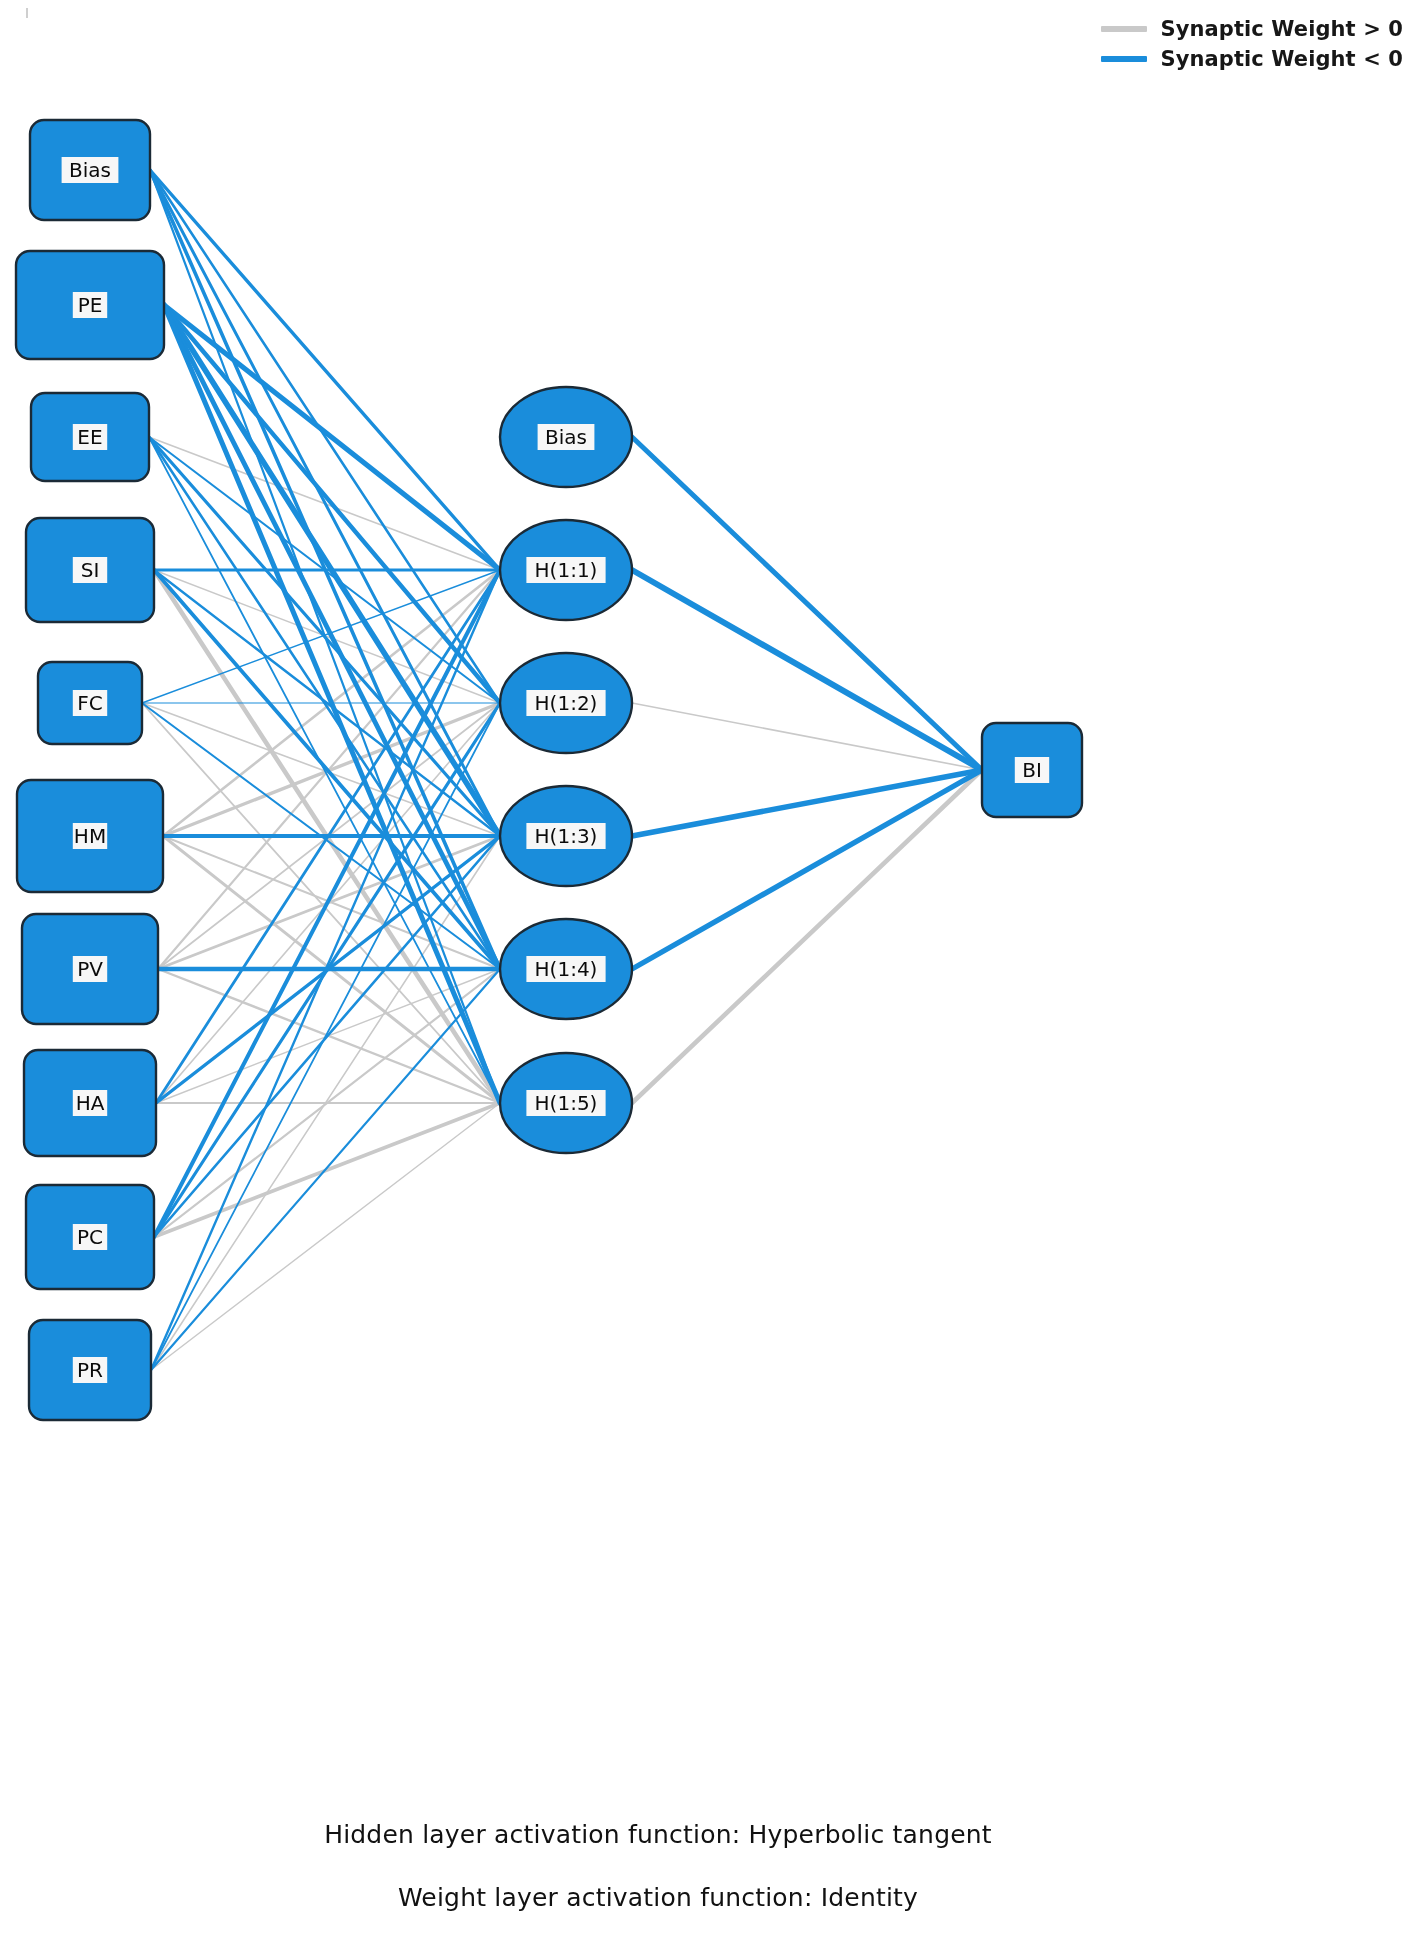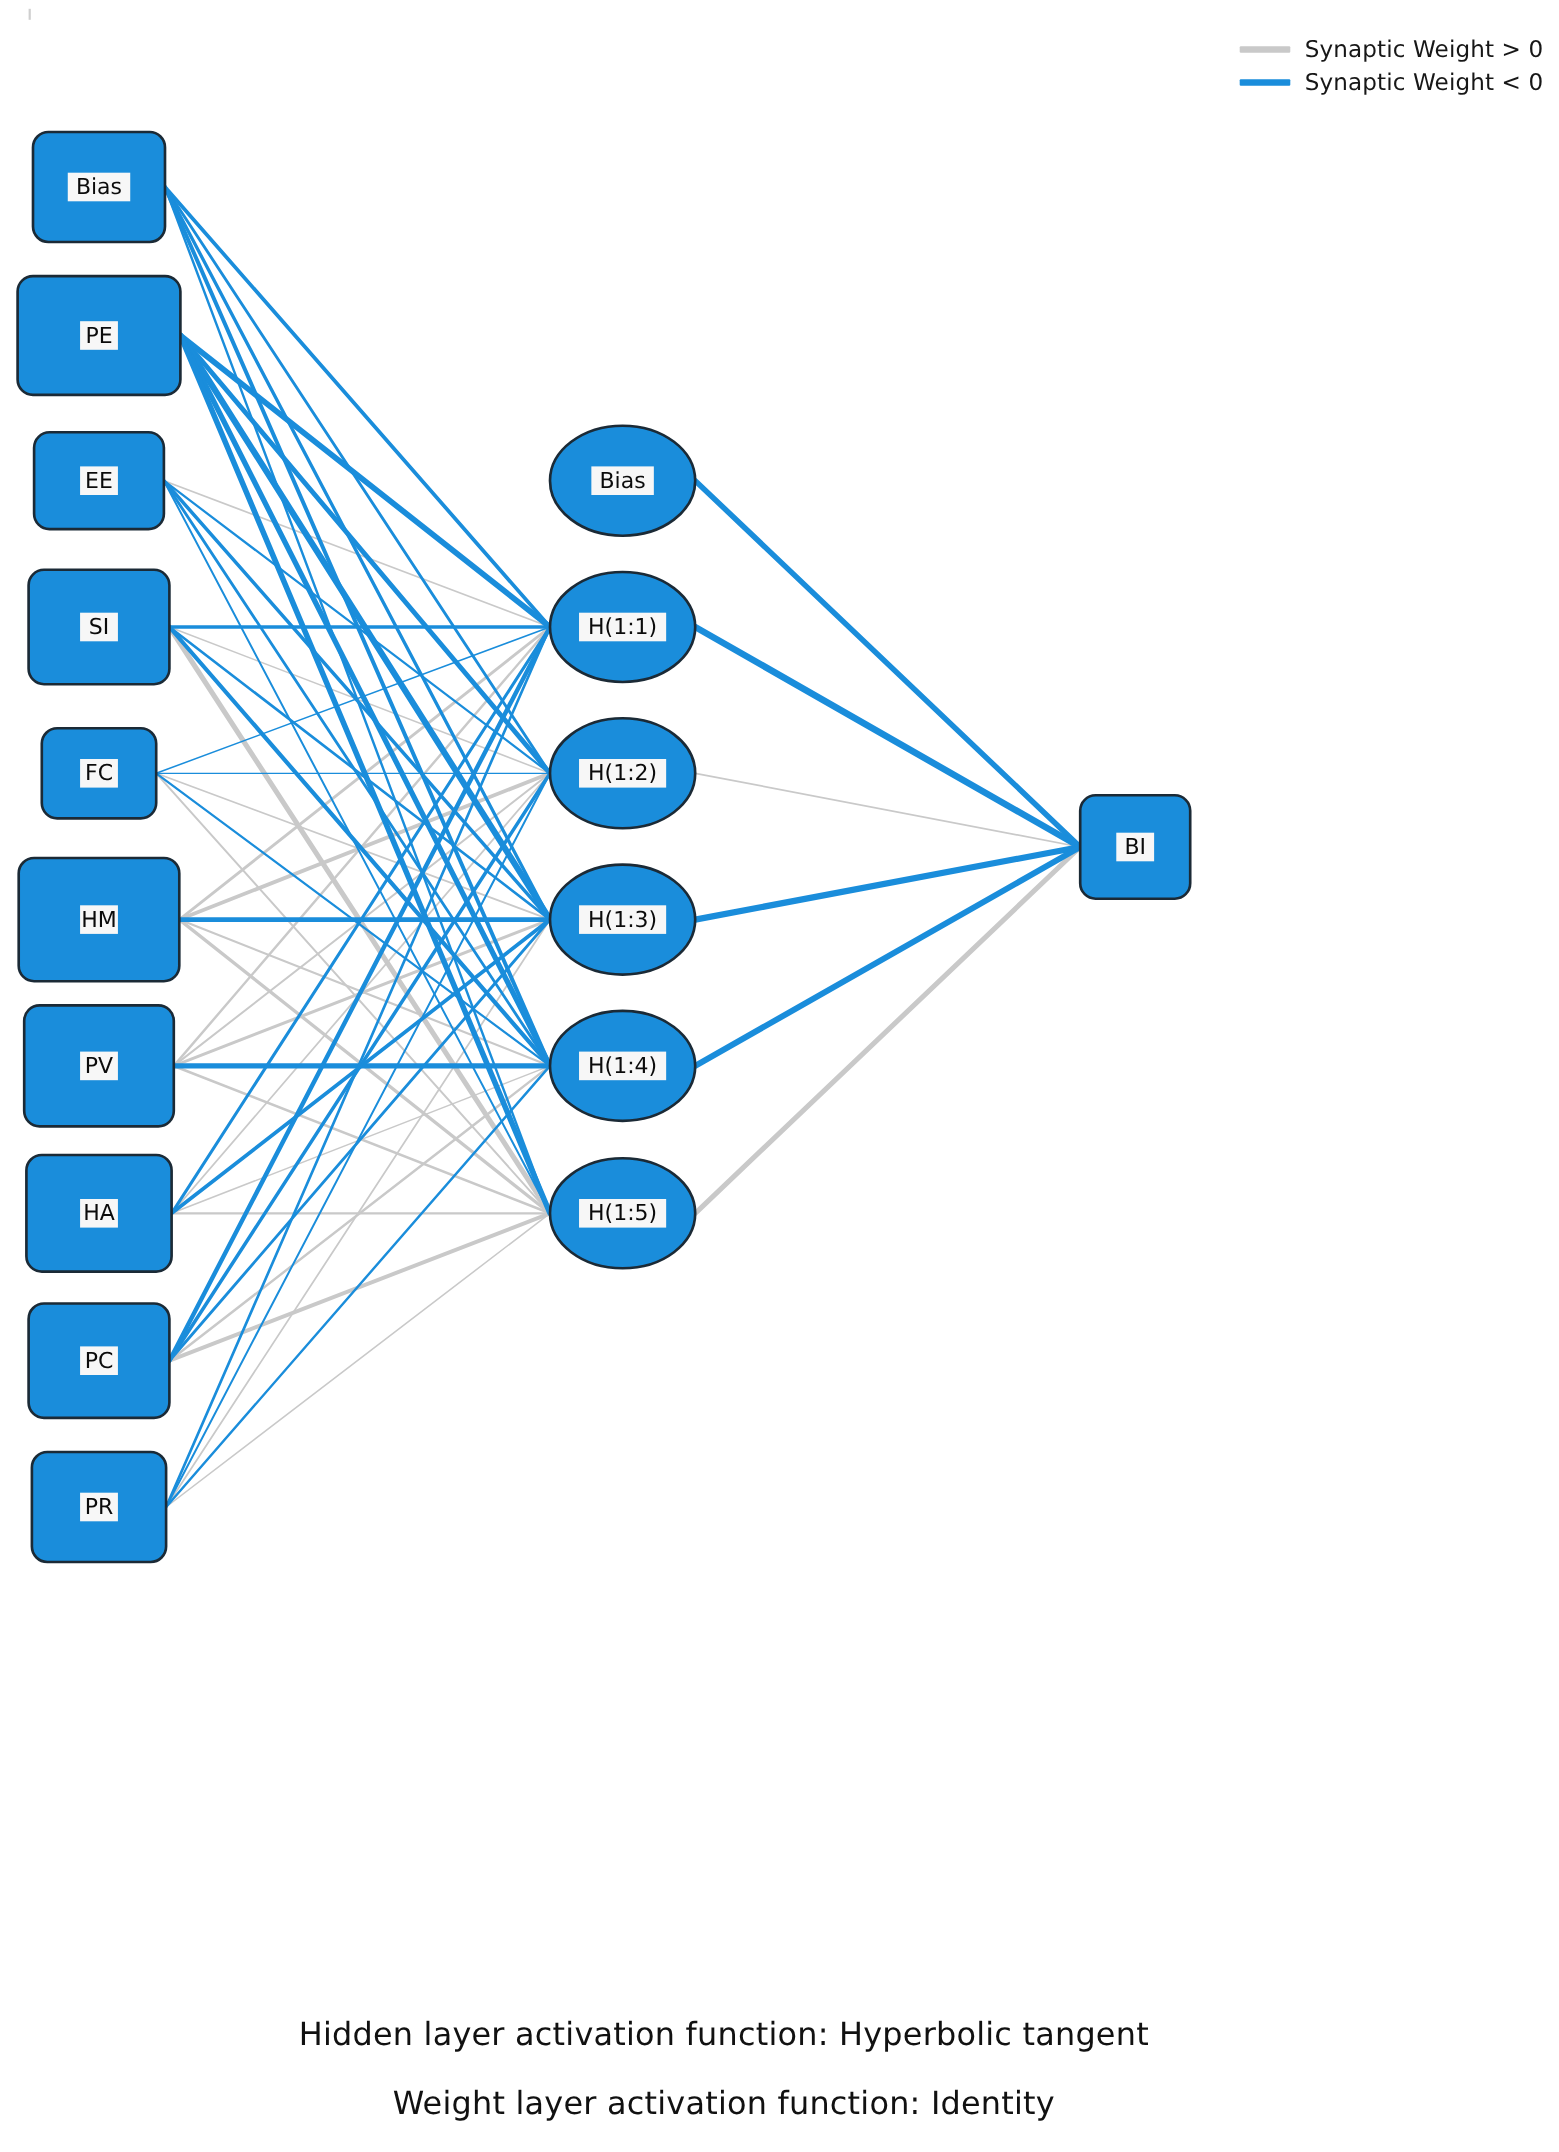--- a/index.html
+++ b/index.html
@@ -3,27 +3,27 @@
 <meta charset="utf-8">
 <style>
   html,body{margin:0;padding:0;background:#ffffff;}
   body{
     width:1417px;height:1956px;position:relative;overflow:hidden;
     font-family:"DejaVu Sans","Liberation Sans",sans-serif;
   }
   #stage{position:absolute;inset:0;width:1417px;height:1956px;}
   svg.net{position:absolute;left:0;top:0;width:1417px;height:1956px;}
 
-  .legend{position:absolute;right:14px;top:30px;}
+  .legend{position:absolute;right:14px;top:14px;font-weight:bold;}
   .legend-row{display:flex;align-items:center;height:30px;}
   .legend-swatch{width:46px;height:6px;border-radius:1px;margin-right:13px;}
   .legend-label{font-size:21px;color:#171717;white-space:nowrap;letter-spacing:.1px;}
 
   .caption{position:absolute;left:0;width:1316px;text-align:center;
-           font-size:29px;color:#111111;letter-spacing:.2px;margin-top:12px;}
+           font-size:25px;color:#111111;letter-spacing:.2px;}
   #cap1{top:1820px;}
   #cap2{top:1883px;}
 
   .node-lbl{
     font-size:20px;fill:#0b0b0b;font-family:"DejaVu Sans","Liberation Sans",sans-serif;
     dominant-baseline:middle;text-anchor:middle;
   }
   .node-lbl-bg{fill:#f7f7f7;}
   .tick{position:absolute;left:26px;top:8px;width:2px;height:10px;background:#cfcfcf;}
 </style>

